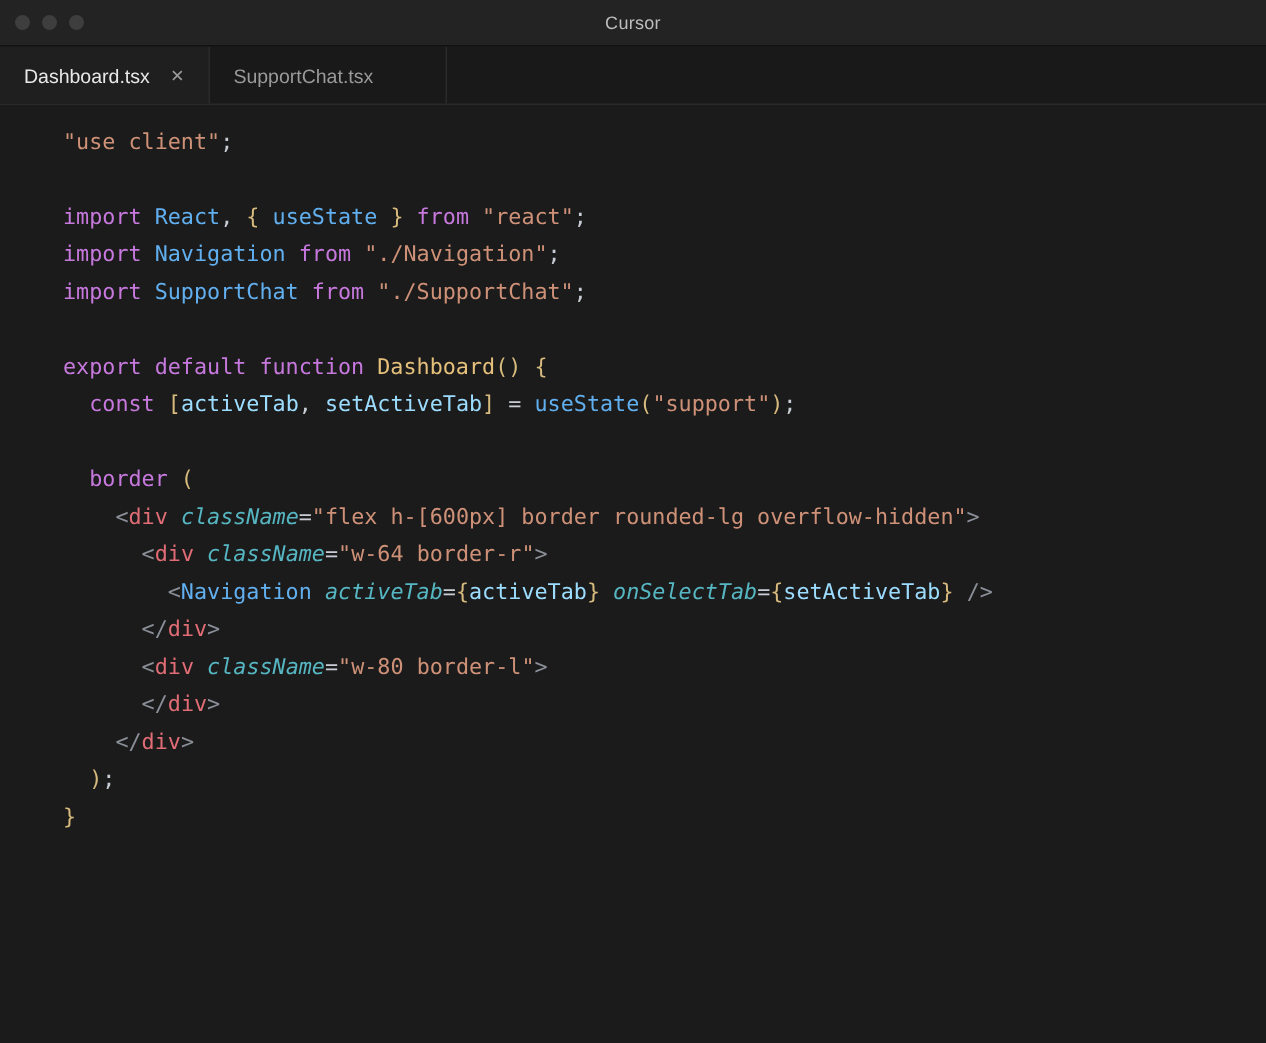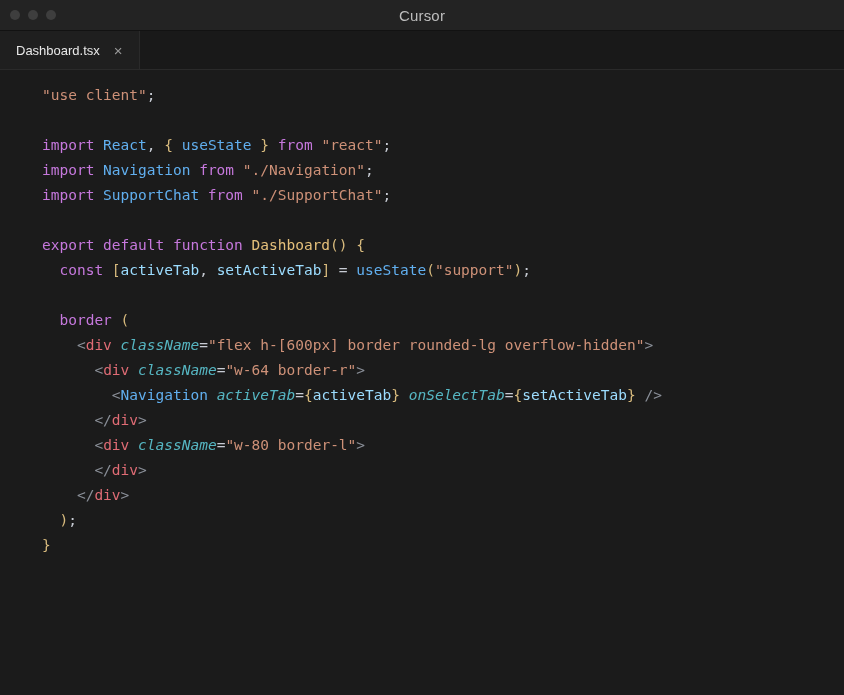--- a/index.html
+++ b/index.html
@@ -40,21 +40,21 @@
   }
   .tl {
     width: 10px;
     height: 10px;
     border-radius: 50%;
     background: var(--traffic-light, #3e3e3e);
     display: inline-block;
   }
   .window-title {
     color: var(--title-text, #bdbdbd);
-    font-size: 15px;
+    font-size: 12px;
     letter-spacing: 0.2px;
   }
   
   .tabbar {
     height: 38px;
     flex: 0 0 38px;
     background: var(--tabbar-bg, #191919);
     border-bottom: 1px solid var(--tab-border, #2a2a2a);
     display: flex;
     align-items: stretch;
@@ -111,20 +111,23 @@
       <span class="tl"></span>
     </div>
     <div class="window-title">Cursor</div>
   </div>
 
   <div class="tabbar">
     <div class="tab active">
       <span>Dashboard.tsx</span>
       <span class="close">×</span>
     </div>
+    <div class="tab inactive">
+      <span>SupportChat.tsx</span>
+    </div>
   </div>
 
   <div class="editor" id="editor">
       <div class="code-line"><span class="tok tok-string" style="color: rgb(206, 145, 120);">"use client"</span><span class="tok tok-punct" style="color: rgb(200, 204, 212);">;</span></div>
       <div class="code-line">&nbsp;</div>
       <div class="code-line"><span class="tok tok-keyword" style="color: rgb(198, 120, 221);">import </span><span class="tok tok-component" style="color: rgb(97, 175, 239);">React</span><span class="tok tok-punct" style="color: rgb(200, 204, 212);">, </span><span class="tok tok-bracket" style="color: rgb(215, 186, 125);">{ </span><span class="tok tok-component" style="color: rgb(97, 175, 239);">useState</span><span class="tok tok-bracket" style="color: rgb(215, 186, 125);"> }</span><span class="tok tok-keyword" style="color: rgb(198, 120, 221);"> from </span><span class="tok tok-string" style="color: rgb(206, 145, 120);">"react"</span><span class="tok tok-punct" style="color: rgb(200, 204, 212);">;</span></div>
       <div class="code-line"><span class="tok tok-keyword" style="color: rgb(198, 120, 221);">import </span><span class="tok tok-component" style="color: rgb(97, 175, 239);">Navigation</span><span class="tok tok-keyword" style="color: rgb(198, 120, 221);"> from </span><span class="tok tok-string" style="color: rgb(206, 145, 120);">"./Navigation"</span><span class="tok tok-punct" style="color: rgb(200, 204, 212);">;</span></div>
       <div class="code-line"><span class="tok tok-keyword" style="color: rgb(198, 120, 221);">import </span><span class="tok tok-component" style="color: rgb(97, 175, 239);">SupportChat</span><span class="tok tok-keyword" style="color: rgb(198, 120, 221);"> from </span><span class="tok tok-string" style="color: rgb(206, 145, 120);">"./SupportChat"</span><span class="tok tok-punct" style="color: rgb(200, 204, 212);">;</span></div>
       <div class="code-line">&nbsp;</div>
       <div class="code-line"><span class="tok tok-keyword" style="color: rgb(198, 120, 221);">export default function </span><span class="tok tok-function_name" style="color: rgb(229, 192, 123);">Dashboard</span><span class="tok tok-bracket" style="color: rgb(215, 186, 125);">()</span><span class="tok tok-punct" style="color: rgb(200, 204, 212);"> </span><span class="tok tok-bracket" style="color: rgb(215, 186, 125);">{</span></div>

